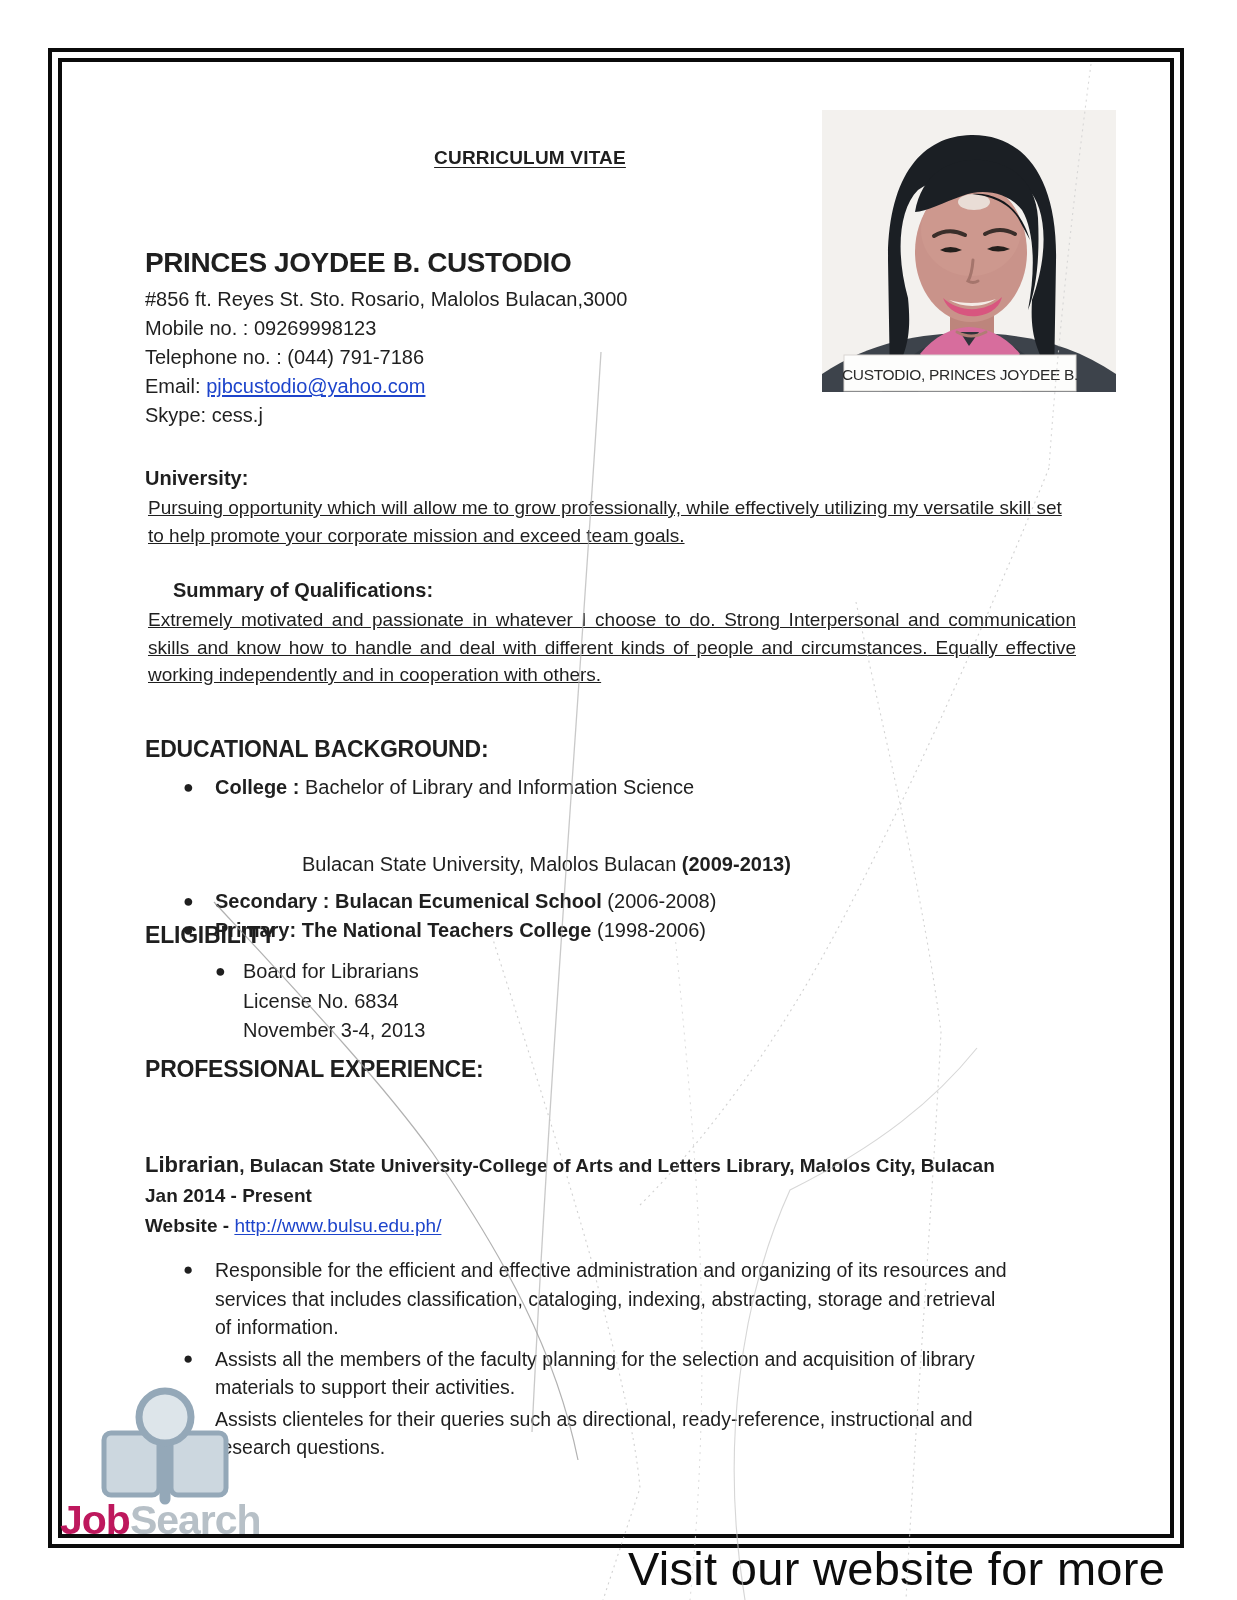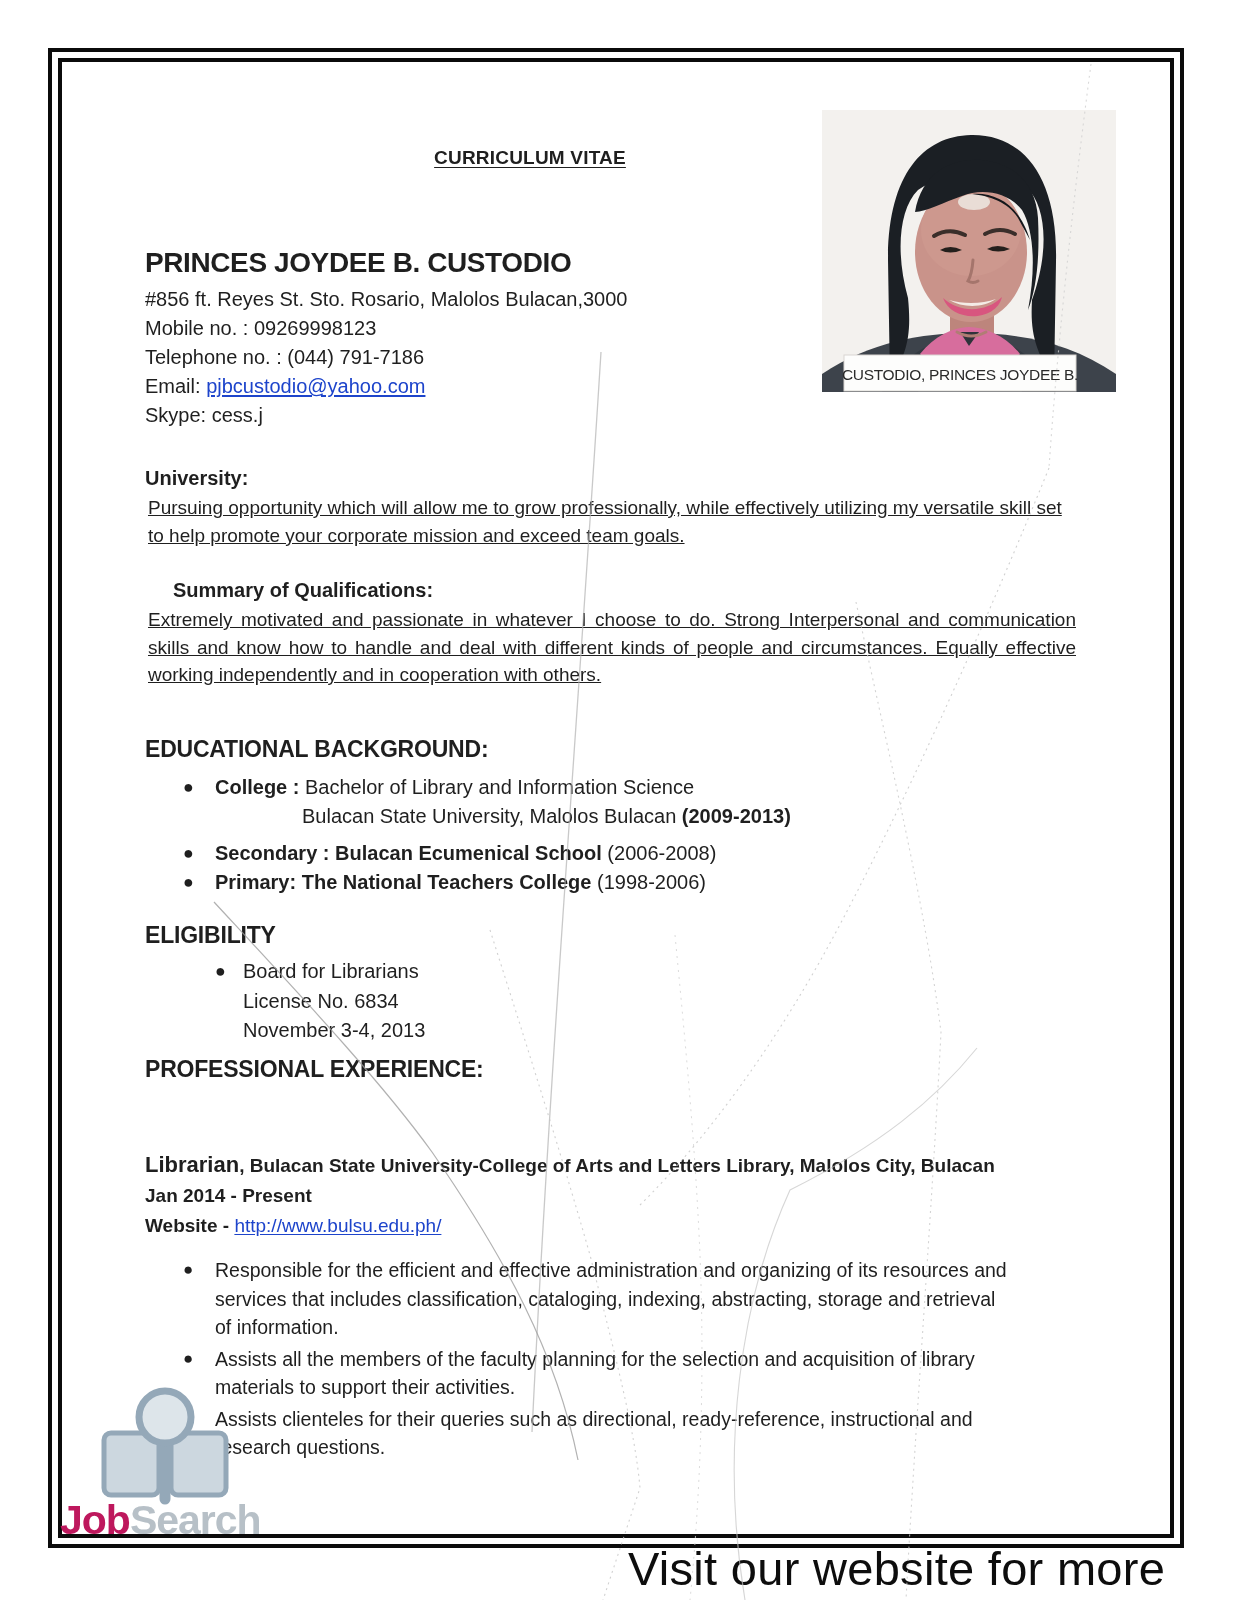--- a/index.html
+++ b/index.html
@@ -31,21 +31,21 @@
 
   .objective-h { left:145px; top:467px; }
   .objective-p { left:148px; top:494px; width:930px; }
   .summary-h { left:145px; top:579px;margin-left:28px; }
   .summary-p { left:148px; top:606px; width:928px; text-align:justify; }
 
   .edu-h { left:145px; top:736px; }
   .edu-list { left:183px; top:773px; font-size:20px; line-height:29px; }
   .li-row { display:flex; }
   .li-row .dot { width:32px; font-size:18px; flex:0 0 32px; }
-  .edu-line2 { padding-left:87px; }
+  .edu-line2 { padding-left:87px;margin-top:48px; }
   .edu-item-2 { margin-top:8px; }
 
   .elig-h { left:145px; top:922px; }
   .elig-item { left:215px; top:957px; font-size:20px; line-height:29.5px; }
   .elig-item .dot { width:28px; flex:0 0 28px; font-size:18px; }
 
   .prof-h { left:145px; top:1056px; }
   .job-block { left:145px; top:1150px; font-size:19px; line-height:30px; font-weight:bold; }
   .job-title { font-size:22px; }
 

